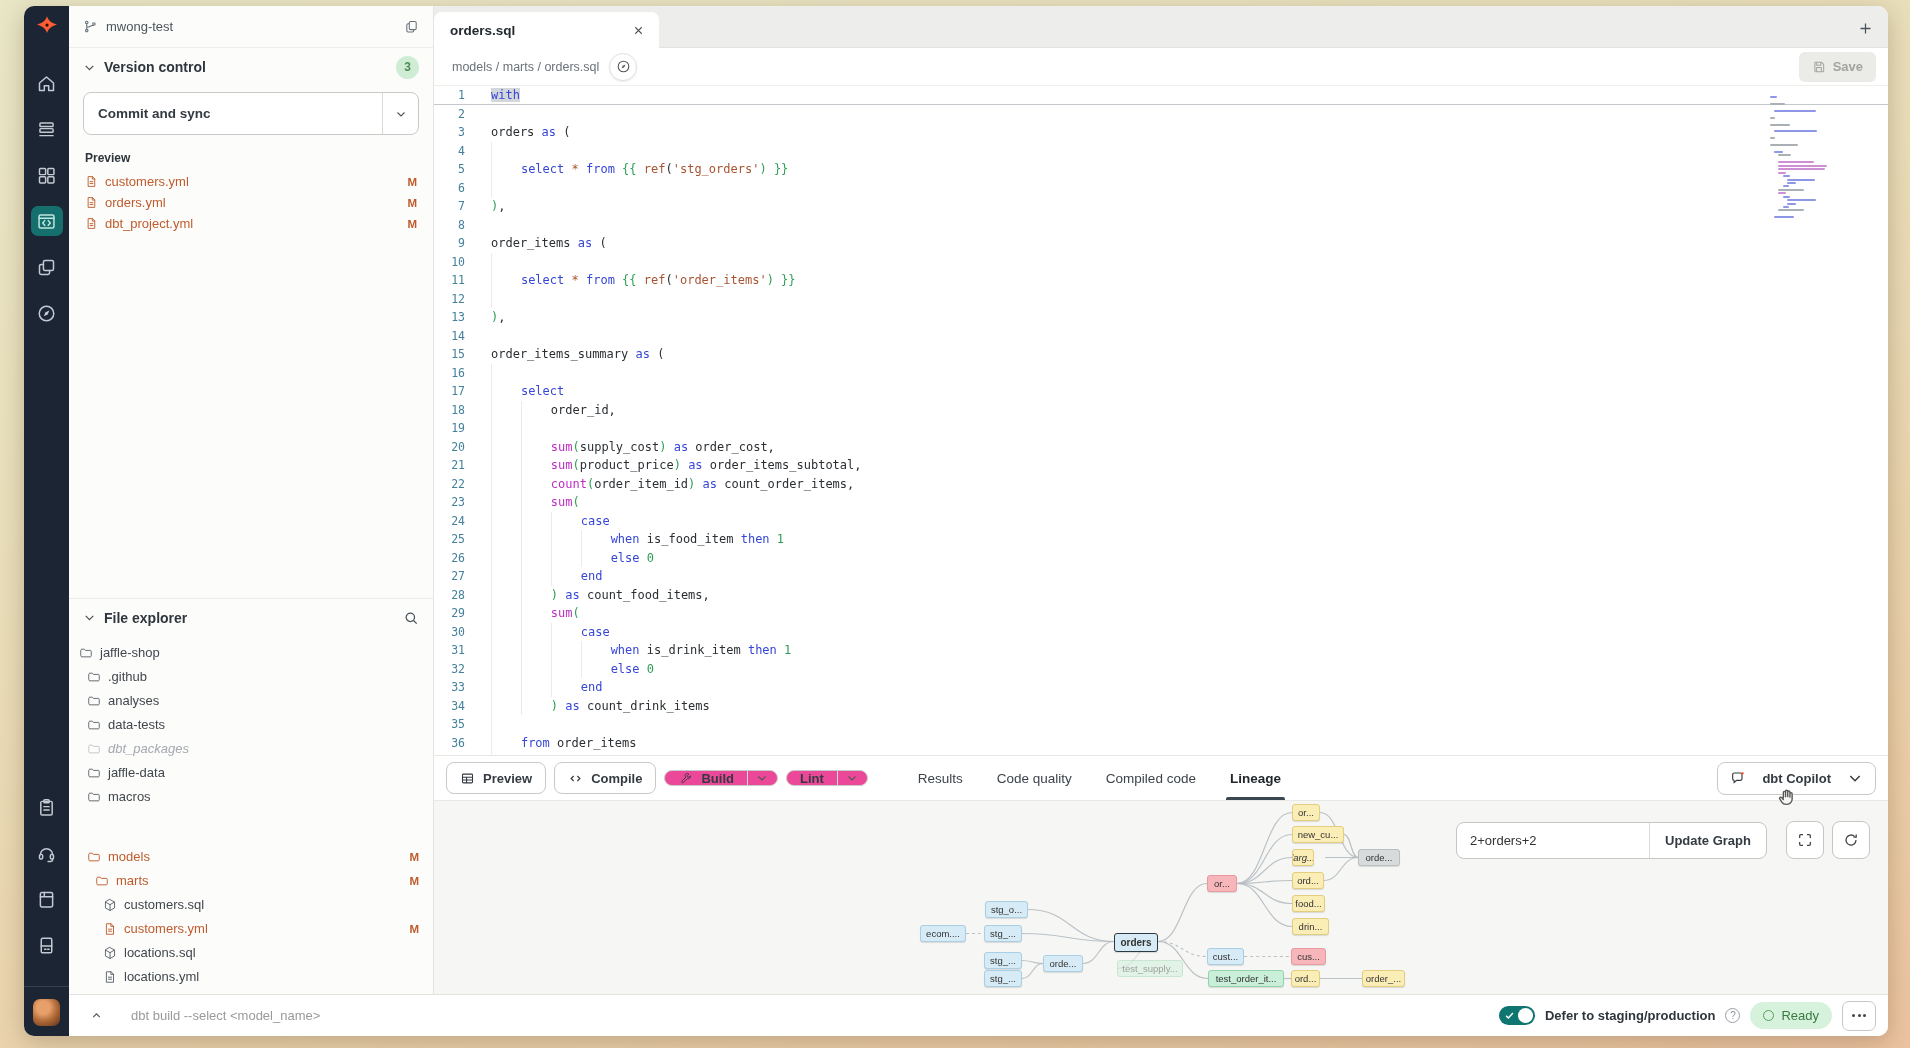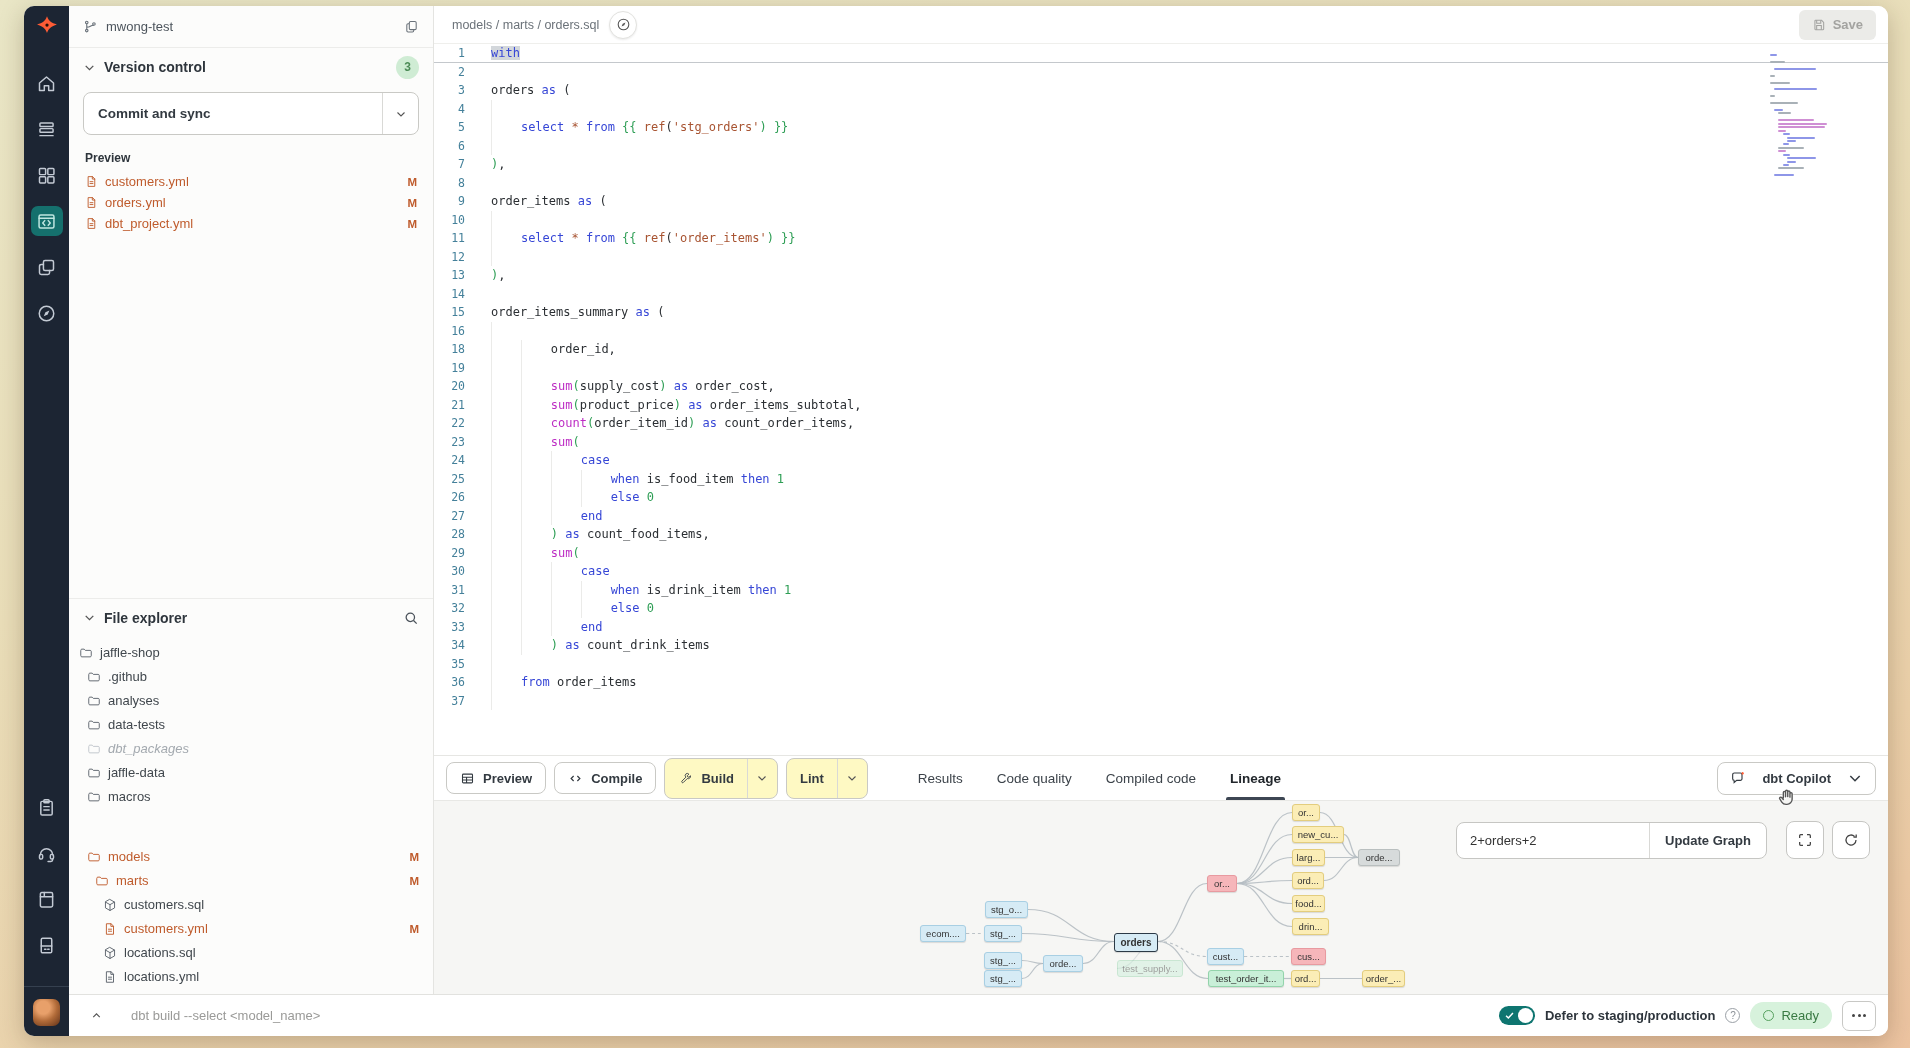--- a/index.html
+++ b/index.html
@@ -68,21 +68,21 @@
   .t-par { color:#2e9e55; }
   .t-br { color:#2e9e55; }
   .t-str,.t-ref,.t-star { color:#a85432; }
   .t-num { color:#2e9e55; }
   .minimap { position:absolute; top:10px; right:48px; width:72px; }
   .mm-line { height:2px; margin-bottom:1.45px; border-radius:1px; }
   
   .toolbar { height:45px; border-top:1px solid #e6e6e3; background:#fff; display:flex; align-items:center; padding:0 12px; gap:8px; flex:none; position:relative; }
   .tb-btn { height:32px; border:1px solid #c9c9c5; border-radius:8px; background:#fff; display:flex; align-items:center; padding:0 13px; gap:8px; font-size:13px; font-weight:600; color:#333a41; }
   .tb-btn svg { width:15px; height:15px; color:#333a41; }
-  .tb-split { display:flex; align-items:stretch; border:1px solid #c9c9c5; border-radius:8px; overflow:hidden; height:41px; background:#fef9c3; }
+  .tb-split { display:flex; align-items:stretch; border:1px solid #c9c9c5; border-radius:8px; overflow:hidden; height:16px; background:#ec4899; }
   .tb-split .seg { display:flex; align-items:center; gap:8px; padding:0 13px; font-size:13px; font-weight:600; color:#333a41; }
   .tb-split .seg svg { width:15px; height:15px; }
   .tb-split .caret { width:30px; border-left:1px solid #d9d9d6; display:flex; align-items:center; justify-content:center; color:#555; }
   .panel-tabs { display:flex; gap:34px; margin-left:42px; height:100%; align-items:center; }
   .panel-tab { font-size:13.5px; color:#3c434a; height:100%; display:flex; align-items:center; position:relative; }
   .panel-tab.active { font-weight:600; color:#22272c; }
   .panel-tab.active::after { content:""; position:absolute; left:-4px; right:-4px; bottom:0; height:3px; background:#3d4653; border-radius:2px 2px 0 0; }
   .copilot-btn { margin-left:auto; height:33px; border:1px solid #c9c9c5; border-radius:8px; background:#fff; display:flex; align-items:center; gap:16px; padding:0 12px; font-size:13px; font-weight:600; color:#333a41; }
   .copilot-btn svg { width:16px; height:16px; }
   
@@ -386,20 +386,35 @@
               <svg viewBox="0 0 24 24" fill="none" stroke="currentColor" stroke-width="1.6" stroke-linecap="round" stroke-linejoin="round" width="14" height="14">
                 <path d="M12 2.6 19.8 7v10L12 21.4 4.2 17V7z"></path>
                 <path d="M4.2 7l7.8 4.4L19.8 7M12 11.4v10"></path>
               </svg>
               <span>order_items.sql</span>
             </div>
           </div>
       </div>
 
       <div class="main">
+        <div class="tabbar">
+          <div class="tab">
+            <span>orders.sql</span>
+            <span class="tab-close">
+                <svg viewBox="0 0 24 24" fill="none" stroke="currentColor" stroke-width="2" width="13" height="13">
+                  <path d="M6 6l12 12M18 6 6 18"></path>
+                </svg>
+              </span>
+          </div>
+          <span class="tab-plus">
+              <svg viewBox="0 0 24 24" fill="none" stroke="currentColor" stroke-width="1.8" width="17" height="17">
+                <path d="M12 5v14M5 12h14"></path>
+              </svg>
+            </span>
+        </div>
 
         <div class="crumb-row">
           <span class="crumb">models / marts / orders.sql</span>
           <span class="crumb-compass">
               <svg viewBox="0 0 24 24" fill="none" stroke="currentColor" stroke-width="1.7">
                 <circle cx="12" cy="12" r="8.5"></circle>
                 <path d="M15.2 8.8l-2 4.3-4.4 2 2-4.3z" fill="currentColor" stroke="none"></path>
               </svg>
             </span>
           <span class="save-btn">
@@ -424,20 +439,21 @@
               <div class="code-row"><span class="ln">7</span><span class="lc"><span class="t-par">)</span>,</span></div>
               <div class="code-row"><span class="ln">8</span><span class="lc"></span></div>
               <div class="code-row"><span class="ln">9</span><span class="lc">order_items <span class="t-kw">as</span> (</span></div>
               <div class="code-row"><span class="ln">10</span><span class="lc"><span class="ind">    </span></span></div>
               <div class="code-row"><span class="ln">11</span><span class="lc"><span class="ind">    </span><span class="t-kw">select</span> <span class="t-star">*</span> <span class="t-kw">from</span> <span class="t-br">{{</span> <span class="t-ref">ref</span>(<span class="t-str">'order_items'</span><span class="t-par">)</span> <span class="t-br">}}</span></span></div>
               <div class="code-row"><span class="ln">12</span><span class="lc"><span class="ind">    </span></span></div>
               <div class="code-row"><span class="ln">13</span><span class="lc"><span class="t-par">)</span>,</span></div>
               <div class="code-row"><span class="ln">14</span><span class="lc"></span></div>
               <div class="code-row"><span class="ln">15</span><span class="lc">order_items_summary <span class="t-kw">as</span> (</span></div>
               <div class="code-row"><span class="ln">16</span><span class="lc"><span class="ind">    </span></span></div>
+              <div class="code-row"><span class="ln">17</span><span class="lc"><span class="ind">    </span><span class="t-kw">select</span></span></div>
               <div class="code-row"><span class="ln">18</span><span class="lc"><span class="ind">    </span><span class="ind">    </span>order_id,</span></div>
               <div class="code-row"><span class="ln">19</span><span class="lc"><span class="ind">    </span><span class="ind">    </span></span></div>
               <div class="code-row"><span class="ln">20</span><span class="lc"><span class="ind">    </span><span class="ind">    </span><span class="t-fn">sum</span><span class="t-par">(</span>supply_cost<span class="t-par">)</span> <span class="t-kw">as</span> order_cost,</span></div>
               <div class="code-row"><span class="ln">21</span><span class="lc"><span class="ind">    </span><span class="ind">    </span><span class="t-fn">sum</span><span class="t-par">(</span>product_price<span class="t-par">)</span> <span class="t-kw">as</span> order_items_subtotal,</span></div>
               <div class="code-row"><span class="ln">22</span><span class="lc"><span class="ind">    </span><span class="ind">    </span><span class="t-fn">count</span><span class="t-par">(</span>order_item_id<span class="t-par">)</span> <span class="t-kw">as</span> count_order_items,</span></div>
               <div class="code-row"><span class="ln">23</span><span class="lc"><span class="ind">    </span><span class="ind">    </span><span class="t-fn">sum</span><span class="t-par">(</span></span></div>
               <div class="code-row"><span class="ln">24</span><span class="lc"><span class="ind">    </span><span class="ind">    </span><span class="ind">    </span><span class="t-kw">case</span></span></div>
               <div class="code-row"><span class="ln">25</span><span class="lc"><span class="ind">    </span><span class="ind">    </span><span class="ind">    </span><span class="ind">    </span><span class="t-kw">when</span> is_food_item <span class="t-kw">then</span> <span class="t-num">1</span></span></div>
               <div class="code-row"><span class="ln">26</span><span class="lc"><span class="ind">    </span><span class="ind">    </span><span class="ind">    </span><span class="ind">    </span><span class="t-kw">else</span> <span class="t-num">0</span></span></div>
               <div class="code-row"><span class="ln">27</span><span class="lc"><span class="ind">    </span><span class="ind">    </span><span class="ind">    </span><span class="t-kw">end</span></span></div>
@@ -581,21 +597,21 @@
               <div class="lin-node ln-blue" style="left: 550px; top: 151px; width: 38px;">stg_...</div>
               <div class="lin-node ln-blue" style="left: 550px; top: 169px; width: 38px;">stg_...</div>
               <div class="lin-node ln-blue" style="left: 609px; top: 154px; width: 40px;">orde...</div>
               <div class="lin-node ln-blue ln-selected" style="left: 680px; top: 132px; width: 44px; height: 19px;">orders</div>
               <div class="lin-node ln-green ln-faded" style="left: 683px; top: 159px; width: 66px;">test_supply...</div>
               <div class="lin-node ln-pink" style="left: 773px; top: 74px; width: 30px;">or...</div>
               <div class="lin-node ln-blue" style="left: 773px; top: 147px; width: 37px;">cust...</div>
               <div class="lin-node ln-green" style="left: 774px; top: 169px; width: 76px;">test_order_it...</div>
               <div class="lin-node ln-yellow" style="left: 858px; top: 3px; width: 28px;">or...</div>
               <div class="lin-node ln-yellow" style="left: 858px; top: 25px; width: 52px;">new_cu...</div>
-              <div class="lin-node ln-yellow" style="left: 858px; top: 48px; width: 33px;">larg...</div>
+              <div class="lin-node ln-yellow" style="left: 858px; top: 48px; width: 22px; font-style: italic;">larg...</div>
               <div class="lin-node ln-yellow" style="left: 858px; top: 71px; width: 32px;">ord...</div>
               <div class="lin-node ln-yellow" style="left: 858px; top: 94px; width: 33px;">food...</div>
               <div class="lin-node ln-yellow" style="left: 858px; top: 117px; width: 37px;">drin...</div>
               <div class="lin-node ln-gray" style="left: 924px; top: 48px; width: 42px;">orde...</div>
               <div class="lin-node ln-pink" style="left: 857px; top: 147px; width: 35px;">cus...</div>
               <div class="lin-node ln-yellow" style="left: 857px; top: 169px; width: 29px;">ord...</div>
               <div class="lin-node ln-yellow" style="left: 928px; top: 169px; width: 43px;">order_...</div>
             </div>
           <div class="lin-controls">
             <span class="lin-input">2+orders+2</span>

